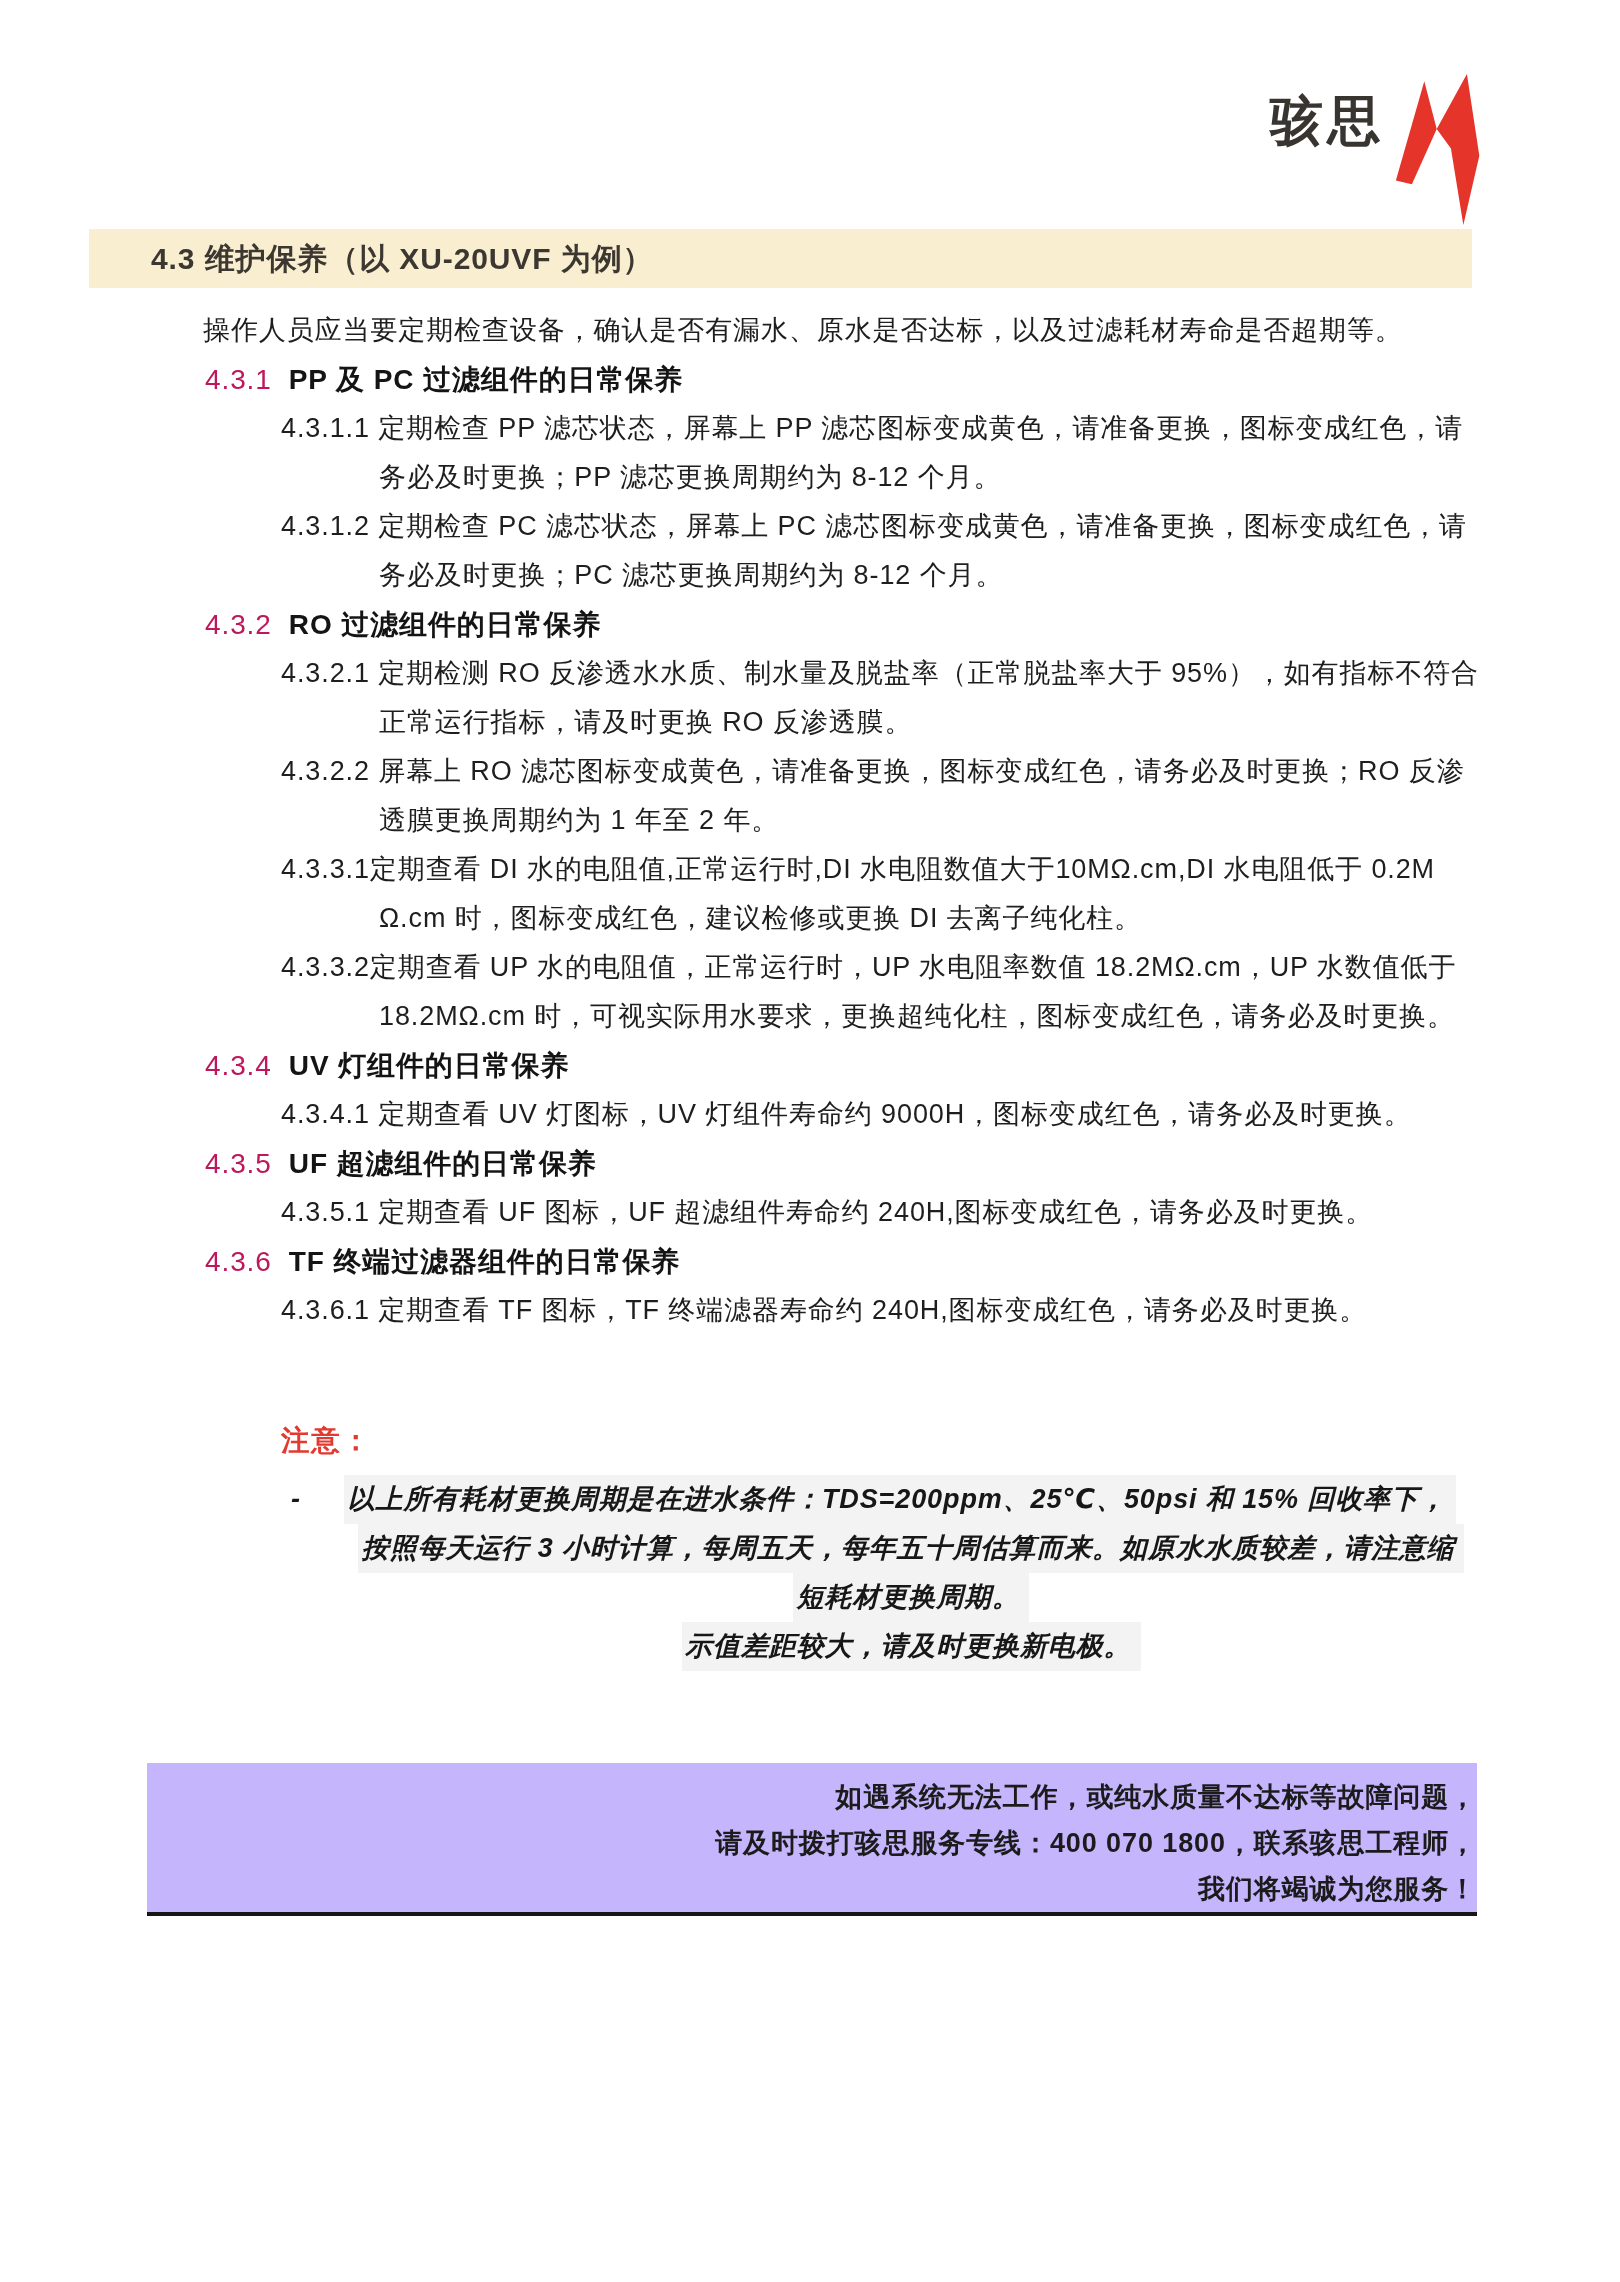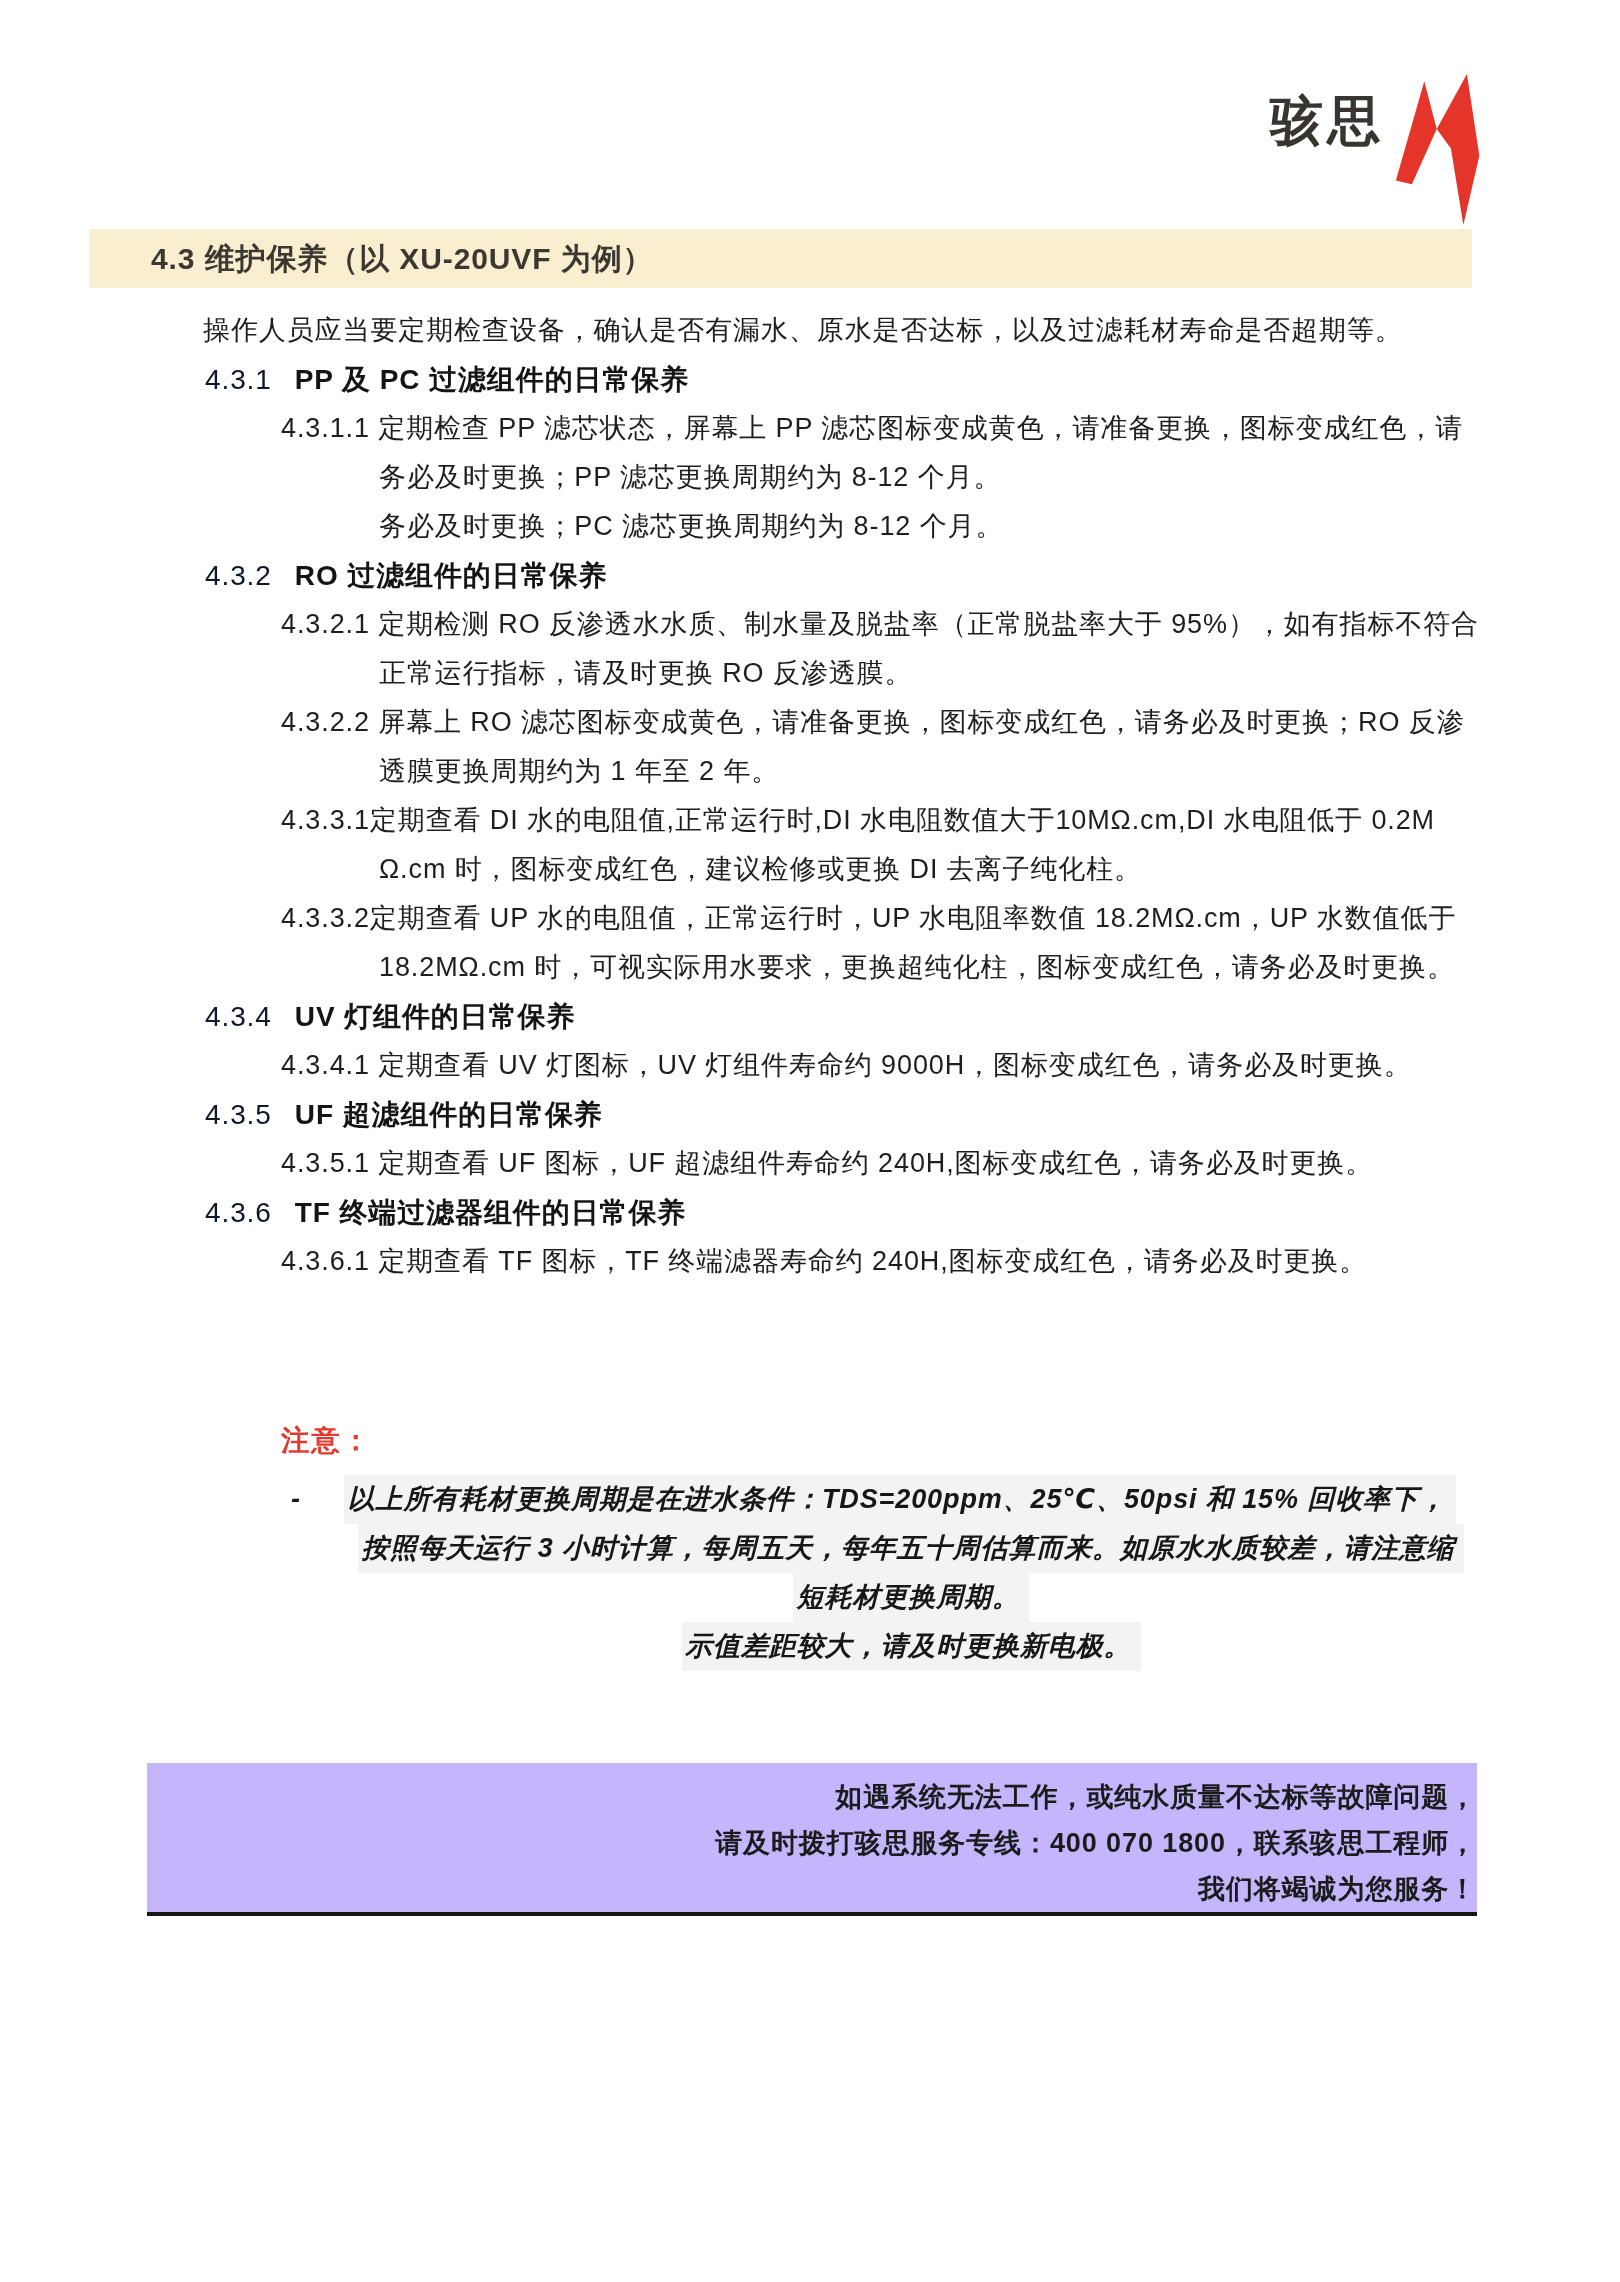--- a/index.html
+++ b/index.html
@@ -20,21 +20,21 @@
   }
   .section-band .title{
     padding-left:62px;line-height:59px;font-size:30px;font-weight:700;
     color:#3c3731;letter-spacing:0.9px;white-space:nowrap;
   }
   
   .doc{position:absolute;left:147px;top:306px;width:1330px;}
   .dl{height:49px;line-height:49px;font-size:27px;letter-spacing:0.9px;white-space:nowrap;color:#1e1e1e;}
   .dl.intro{padding-left:56px;}
   .dl.h{padding-left:58px;font-weight:700;font-size:28px;color:#141414;}
-  .dl.h .num{color:#0f172a;font-weight:400;margin-right:23px;}
+  .dl.h .num{color:#be185d;font-weight:400;margin-right:17px;}
   .dl.item{padding-left:134px;}
   .dl.cont{padding-left:232px;}
   
   .note{position:absolute;left:147px;top:1424px;width:1330px;}
   .note-label{padding-left:134px;height:51px;line-height:32px;font-size:28.5px;font-weight:700;color:#e23a30;letter-spacing:1.8px;}
   .b-row{height:49px;line-height:49px;font-size:27px;font-weight:700;color:#171717;letter-spacing:0.9px;white-space:nowrap;font-style:italic;}
   .b-first{padding-left:144px;}
   .b-first .dash{display:inline-block;width:53px;font-weight:700;background:transparent;}
   .b-cont{padding-left:198px;text-align:center;}
   .hl{background:#f3f3f3;display:inline-block;height:49px;line-height:49px;padding:0 9px 0 3.6px;}
@@ -69,20 +69,21 @@
   <div class="section-band">
     <div class="title">4.3 维护保养（以 XU-20UVF 为例）</div>
   </div>
 
   <div class="doc">
     <div class="dl intro">操作人员应当要定期检查设备，确认是否有漏水、原水是否达标，以及过滤耗材寿命是否超期等。</div>
 
     <div class="dl h"><span class="num">4.3.1</span><span>PP 及 PC 过滤组件的日常保养</span></div>
     <div class="dl item">4.3.1.1  定期检查 PP 滤芯状态，屏幕上 PP 滤芯图标变成黄色，请准备更换，图标变成红色，请</div>
     <div class="dl cont">务必及时更换；PP 滤芯更换周期约为 8-12 个月。</div>
+    <div class="dl item">4.3.1.2  定期检查 PC 滤芯状态，屏幕上 PC 滤芯图标变成黄色，请准备更换，图标变成红色，请</div>
     <div class="dl cont">务必及时更换；PC 滤芯更换周期约为 8-12 个月。</div>
 
     <div class="dl h"><span class="num">4.3.2</span><span>RO 过滤组件的日常保养</span></div>
     <div class="dl item">4.3.2.1  定期检测 RO 反渗透水水质、制水量及脱盐率（正常脱盐率大于 95%），如有指标不符合</div>
     <div class="dl cont">正常运行指标，请及时更换 RO 反渗透膜。</div>
     <div class="dl item">4.3.2.2 屏幕上 RO 滤芯图标变成黄色，请准备更换，图标变成红色，请务必及时更换；RO 反渗</div>
     <div class="dl cont">透膜更换周期约为 1 年至 2 年。</div>
 
     <div class="dl item">4.3.3.1定期查看 DI 水的电阻值,正常运行时,DI 水电阻数值大于10MΩ.cm,DI 水电阻低于 0.2M</div>
     <div class="dl cont">Ω.cm 时，图标变成红色，建议检修或更换 DI 去离子纯化柱。</div>

